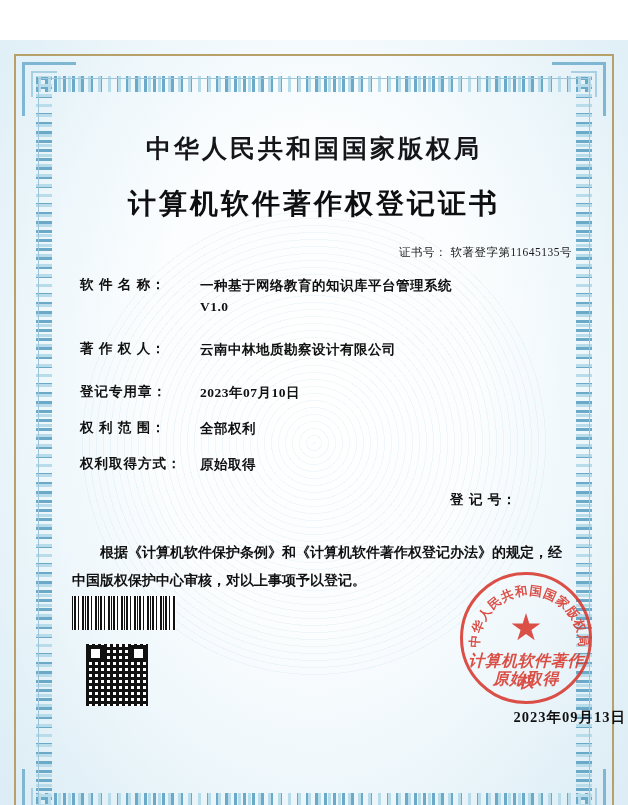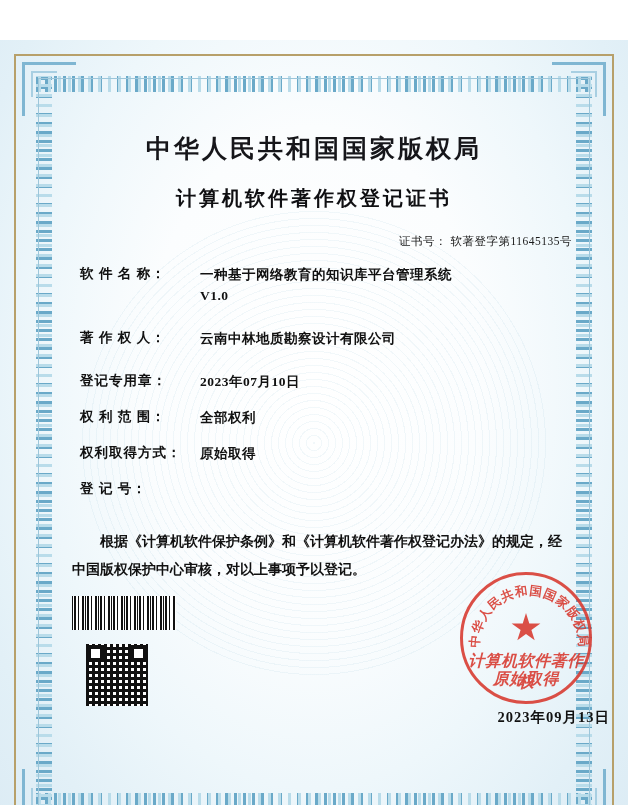--- a/index.html
+++ b/index.html
@@ -104,21 +104,21 @@
   .title-block { text-align: center; padding-top: 44px; }
   .org-title {
     font-size: 25px;
     letter-spacing: 3px;
     color: #16161a;
     font-weight: bold;
     font-family: "Liberation Serif", "DejaVu Serif", serif;
   }
   .doc-title {
     margin-top: 20px;
-    font-size: 20px;
+    font-size: 28px;
     letter-spacing: 3px;
     color: #0f0f12;
     font-weight: bold;
   }
 
   .cert-no {
     margin-top: 22px;
     text-align: right;
     font-size: 11.5px;
     color: #1a1a1a;
@@ -131,20 +131,21 @@
     margin-top: 16px;
     padding-left: 32px;
     padding-right: 10px;
   }
   .field-row {
     display: flex;
     align-items: flex-start;
     margin-bottom: 15px;
     font-size: 13.5px;
     color: #111;
+    justify-content: flex-end;
   }
   .field-row.gap-top { margin-top: 22px; }
   .field-label {
     width: 120px;
     flex: 0 0 120px;
     letter-spacing: 1px;
     font-weight: bold;
     white-space: nowrap;
   }
   .field-value {
@@ -244,21 +245,21 @@
     font-size: 16px;
     font-weight: bold;
     letter-spacing: .5px;
     font-style: italic;
   }
   .seal-line1 { top: 76px; }
   .seal-line2 { top: 94px; }
 
   .issue-date {
     position: absolute;
-    right: 18px;
+    right: 2px;
     top: 668px;
     font-size: 14.5px;
     font-weight: bold;
     color: #111;
     letter-spacing: 1px;
   }
 </style>
 </head>
 <body>
 

